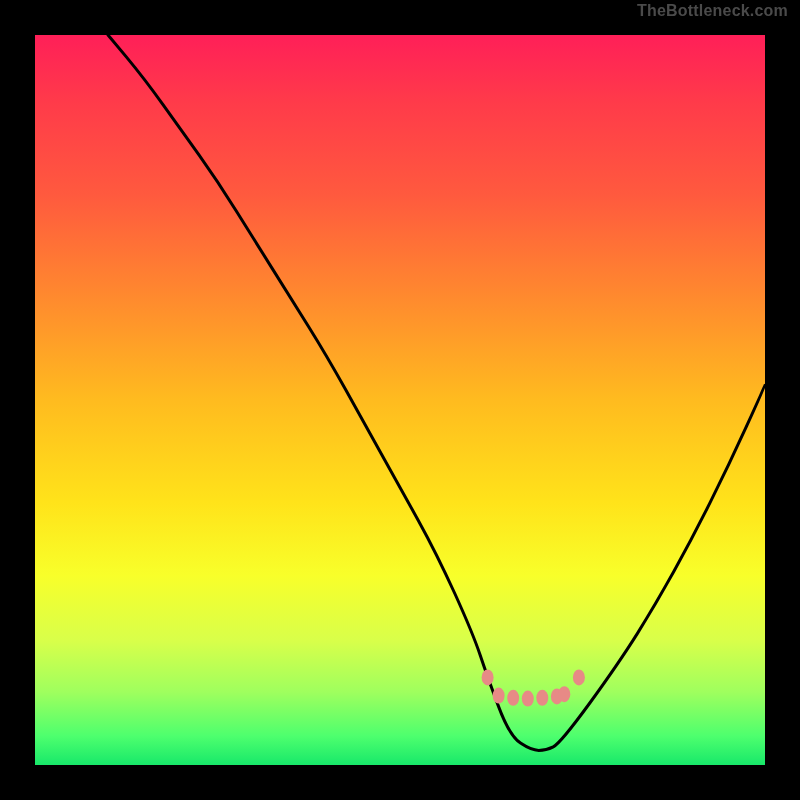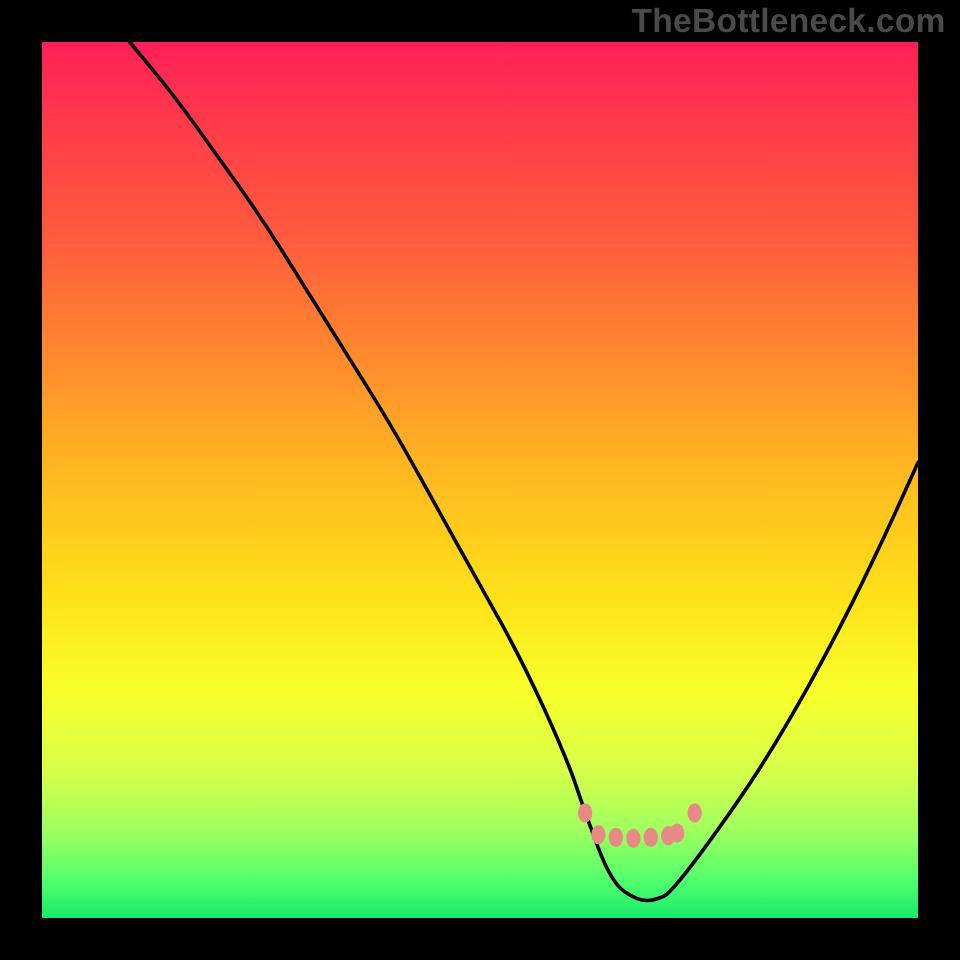--- a/index.html
+++ b/index.html
@@ -14,21 +14,21 @@
   .frame {
     position: relative;
     width: 800px;
     height: 800px;
     background: #000;
   }
   .attribution {
     position: absolute;
     top: 2px;
     right: 12px;
-    font-size: 28px;
+    font-size: 16px;
     font-weight: 600;
     color: #4a4a4a;
     letter-spacing: 0.2px;
     z-index: 20;
   }
   .plot-outer {
     position: absolute;
     left: 35px;
     top: 35px;
     width: 730px;

